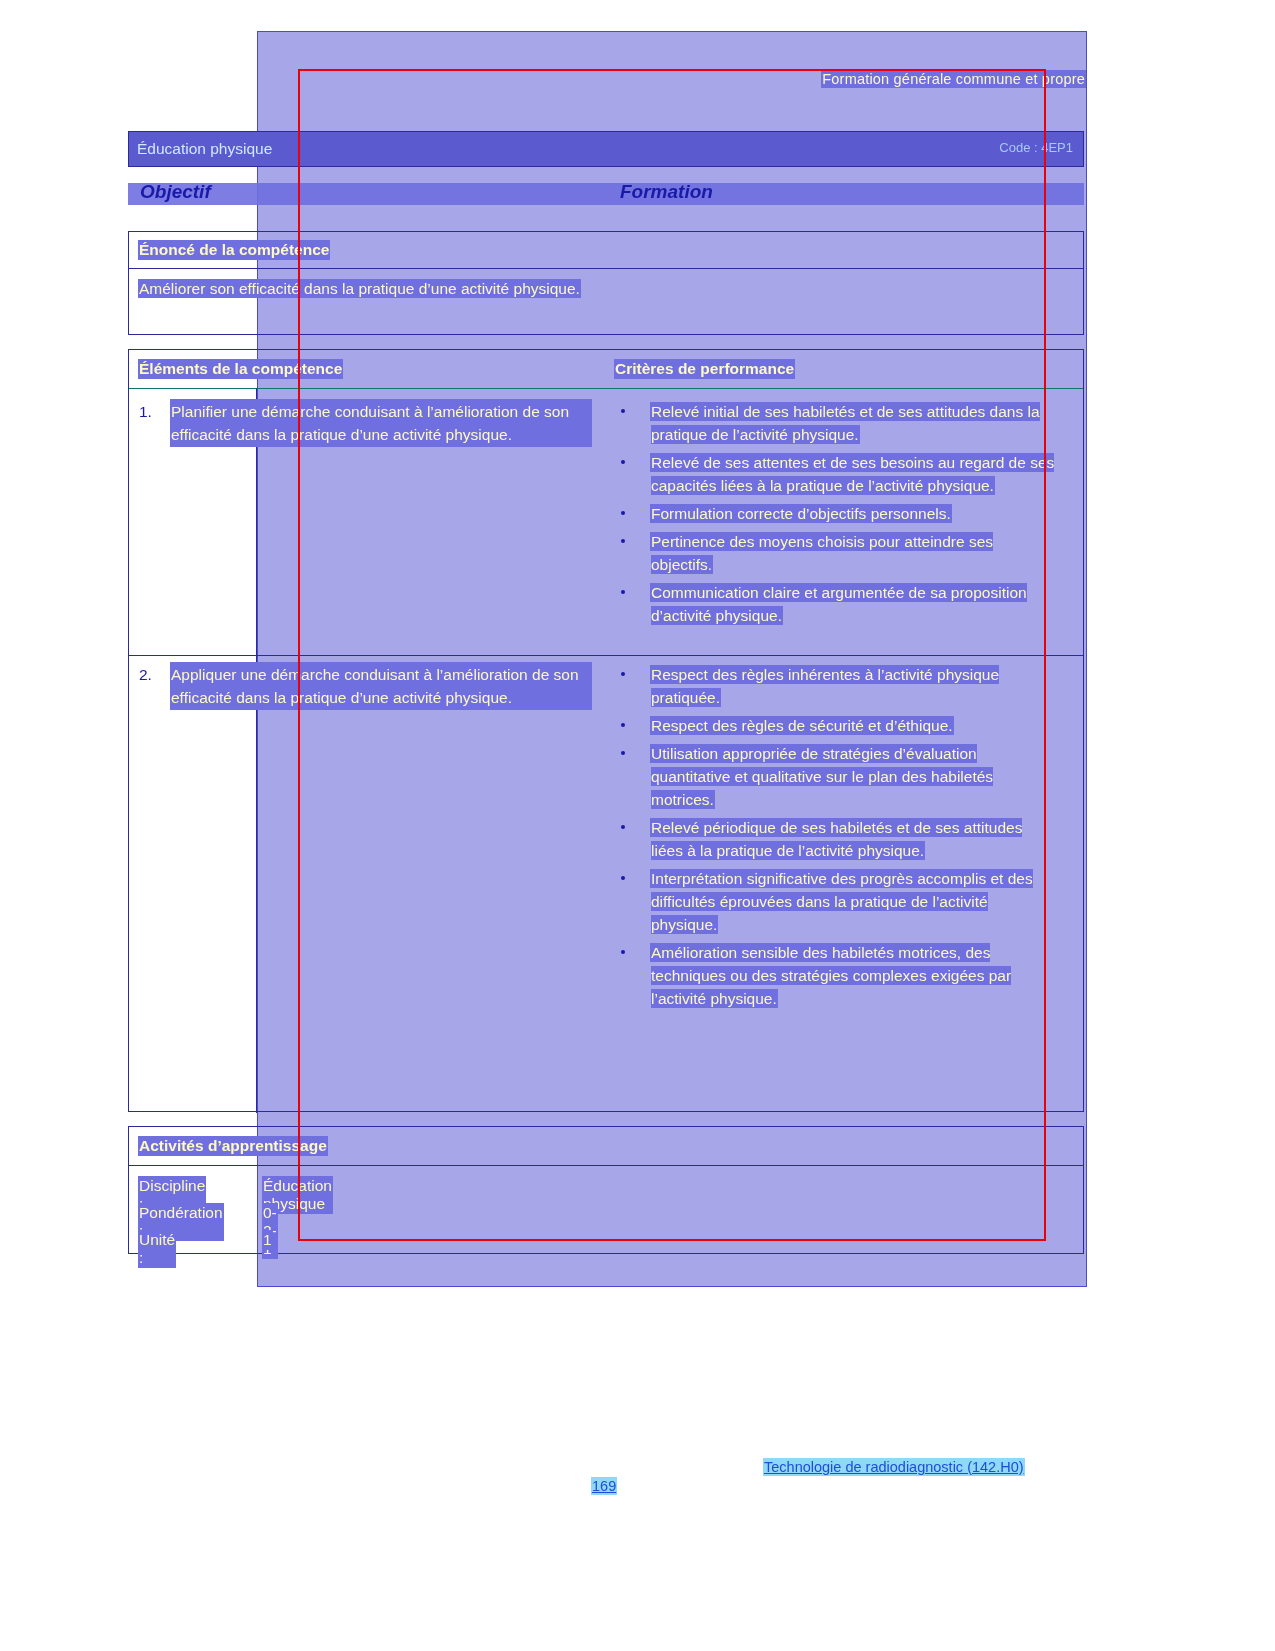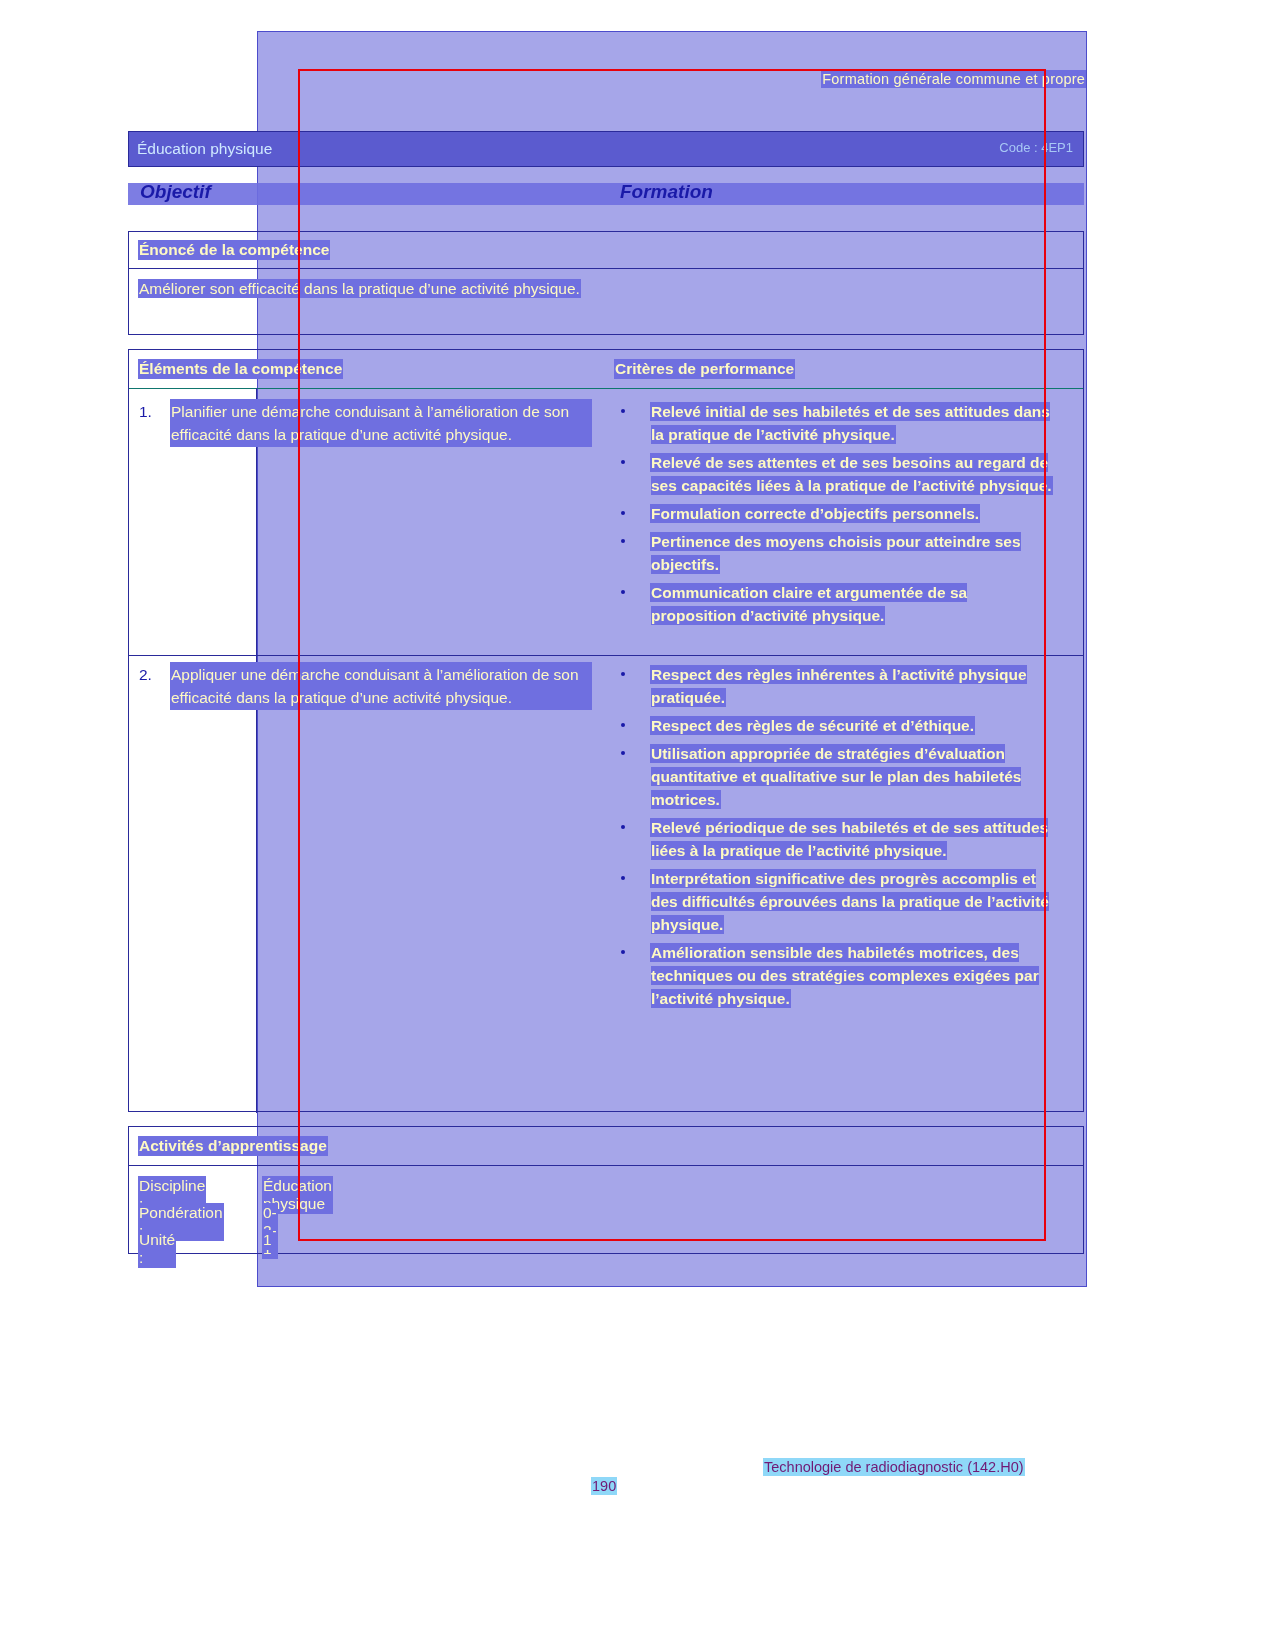--- a/index.html
+++ b/index.html
@@ -56,22 +56,23 @@
     z-index: 20;
   }
 
   .hl {
     background: #6f6fe0;
     color: #fef9c3;
     box-shadow: 0 0 0 1px #6f6fe0;
   }
   .hl-cy {
     background: #8fd8f8;
-    color: #701a75;
+    color: #1d4ed8;
     box-shadow: 0 0 0 1px #8fd8f8;
+    text-decoration: underline;
   }
 
   .header-right {
     position: absolute;
     right: 190px;
     top: 71px;
     font-size: 14.5px;
     letter-spacing: 0.2px;
     white-space: nowrap;
   }
@@ -184,21 +185,20 @@
     position: absolute;
     left: 486px;
     font-size: 15.5px;
     line-height: 23px;
     width: 440px;
   }
   .crit {
     position: relative;
     padding-left: 36px;
     margin-bottom: 5px;
-    font-weight: bold;
   }
   .crit .bullet {
     position: absolute;
     left: 6px;
     top: 9px;
     width: 4px;
     height: 4px;
     background: #1a1aa8;
     border-radius: 50%;
   }
@@ -340,19 +340,19 @@
     <div class="act-line" style="top:104px;">
       <span class="act-lbl hl">Unité :</span>
       <span class="act-val hl">1</span>
     </div>
   </div>
 
   <div class="footer-right">
     <span class="hl-cy">Technologie de radiodiagnostic (142.H0)</span>
   </div>
   <div class="page-num">
-    <span class="hl-cy">190</span>
+    <span class="hl-cy">169</span>
   </div>
 </div>
 
 <div class="page-sel-inner"></div>
 
 <div class="red-rect"></div>
 
 </body></html>

